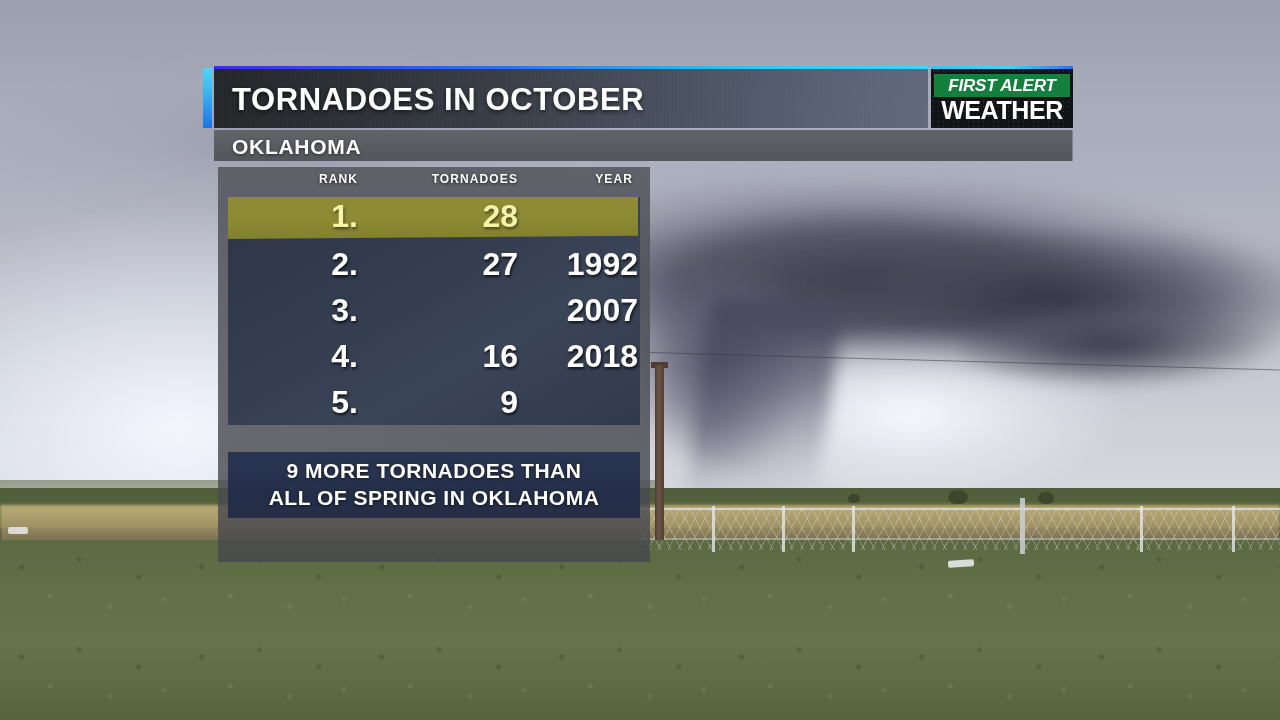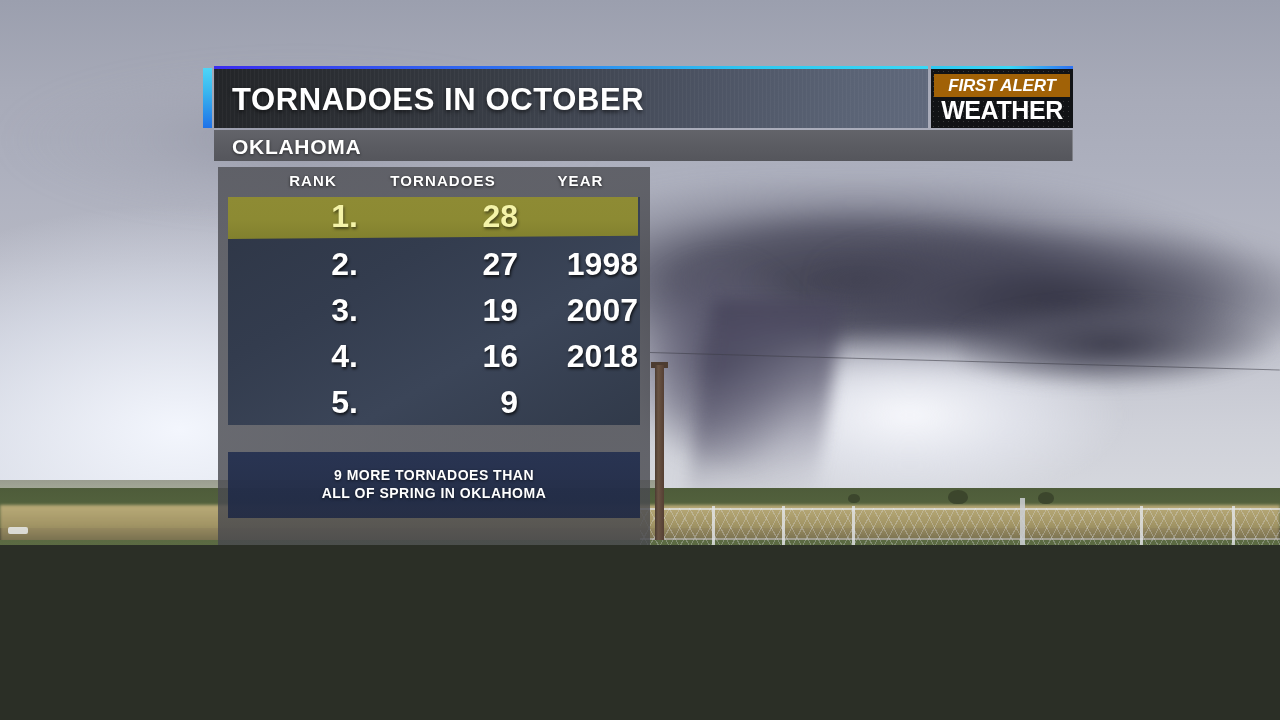--- a/index.html
+++ b/index.html
@@ -3,21 +3,21 @@
 <meta charset="utf-8">
 <title>First Alert Weather — Tornadoes in October</title>
 <style>
   * { margin:0; padding:0; box-sizing:border-box; }
   html,body{
     width:1280px; height:720px; overflow:hidden;
     background:#2b2f26;
     font-family:"Liberation Sans", sans-serif;
   }
 
-  #stage{ position:relative; width:1280px; height:545px; overflow:hidden; }
+  #stage{ position:relative; width:1280px; height:720px; overflow:hidden; }
 
   
   .photo{ position:absolute; inset:0; overflow:hidden; }
 
   
   .sky{
     position:absolute; left:0; top:0; width:1280px; height:500px;
     background:
       radial-gradient(ellipse 520px 300px at 180px 430px, rgba(245,248,255,.95) 0%, rgba(226,231,243,.55) 45%, rgba(190,196,212,0) 75%),
       linear-gradient(180deg,#9b9fae 0%, #a7aab8 18%, #adb0be 34%, #b6b8c4 52%, #c3c5cf 70%, #cfd1d9 86%, #d6d8de 100%);
@@ -178,21 +178,21 @@
     border-image:linear-gradient(90deg,#2ec8f0 0%, #39d8f6 55%, #2f6ff0 100%) 1;
     overflow:hidden;
   }
   .logo .dots{
     position:absolute; inset:0;
     background-image:radial-gradient(circle, rgba(255,255,255,.16) 0 .6px, transparent 1px);
     background-size:5px 5px;
   }
   .logo-red{
     position:absolute; left:3px; top:5px; width:136px; height:23px;
-    background:#a16207;
+    background:#15803d;
     display:flex; align-items:center; justify-content:center;
   }
   .logo-red span{
     font-size:17px; font-weight:700; color:#fff; letter-spacing:-.2px;
     font-style:italic;
   }
   .logo-wx{
     position:absolute; left:0; top:26px; width:142px; height:30px;
     display:flex; align-items:center; justify-content:center;
   }
@@ -217,23 +217,23 @@
     position:absolute; left:218px; top:167px; width:432px; height:395px;
     background:linear-gradient(180deg, rgba(84,85,91,.86) 0%, rgba(78,79,85,.84) 55%, rgba(70,71,77,.8) 100%);
   }
 
   
   .thead{
     position:absolute; left:228px; top:172px; width:412px; height:25px;
   }
   .thead .cell{
     position:absolute; top:0;
-    font-size:15px; font-weight:700; letter-spacing:1.1px; color:#fff;
+    font-size:12px; font-weight:700; letter-spacing:1.1px; color:#fff;
     text-shadow:0 1px 3px rgba(0,0,0,.7);
-    text-align:center;
+    text-align:right;
   }
   .c-rank{ left:40px;  width:90px; }
   .c-torn{ left:140px; width:150px; }
   .c-year{ left:300px; width:105px; }
 
   
   .tbody{
     position:absolute; left:228px; top:197px; width:412px; height:228px;
     background:linear-gradient(150deg,#2e3646 0%, #333c4e 35%, #3b4558 65%, #313a4a 100%);
     overflow:hidden;
@@ -264,21 +264,21 @@
     text-align:right;
   }
 
   
   .footer{
     position:absolute; left:228px; top:452px; width:412px; height:66px;
     background:linear-gradient(180deg, rgba(36,48,80,.92) 0%, rgba(32,43,72,.9) 60%, rgba(30,40,68,.88) 100%);
     display:flex; flex-direction:column; align-items:center; justify-content:center;
   }
   .footer div{
-    font-size:14px; font-weight:700; letter-spacing:.5px; color:#fff;
+    font-size:21px; font-weight:700; letter-spacing:.5px; color:#fff;
     text-shadow:0 1px 3px rgba(0,0,0,.6);
     line-height:1.28;
     white-space:nowrap;
   }
 </style>
 </head>
 <body>
 
 <div id="stage">
 
@@ -345,25 +345,24 @@
     <div class="thead">
       <div class="cell c-rank">RANK</div>
       <div class="cell c-torn">TORNADOES</div>
       <div class="cell c-year">YEAR</div>
     </div>
 
     <div class="tbody">
       <div class="row" style="top:46px;">
         <div class="v v-rank">2.</div>
         <div class="v v-torn">27</div>
-        <div class="v v-year">1998</div>
+        <div class="v v-year">1992</div>
       </div>
       <div class="row" style="top:92px;">
         <div class="v v-rank">3.</div>
-        <div class="v v-torn">19</div>
         <div class="v v-year">2007</div>
       </div>
       <div class="row" style="top:138px;">
         <div class="v v-rank">4.</div>
         <div class="v v-torn">16</div>
         <div class="v v-year">2018</div>
       </div>
       <div class="row" style="top:184px;">
         <div class="v v-rank">5.</div>
         <div class="v v-torn">9</div>

